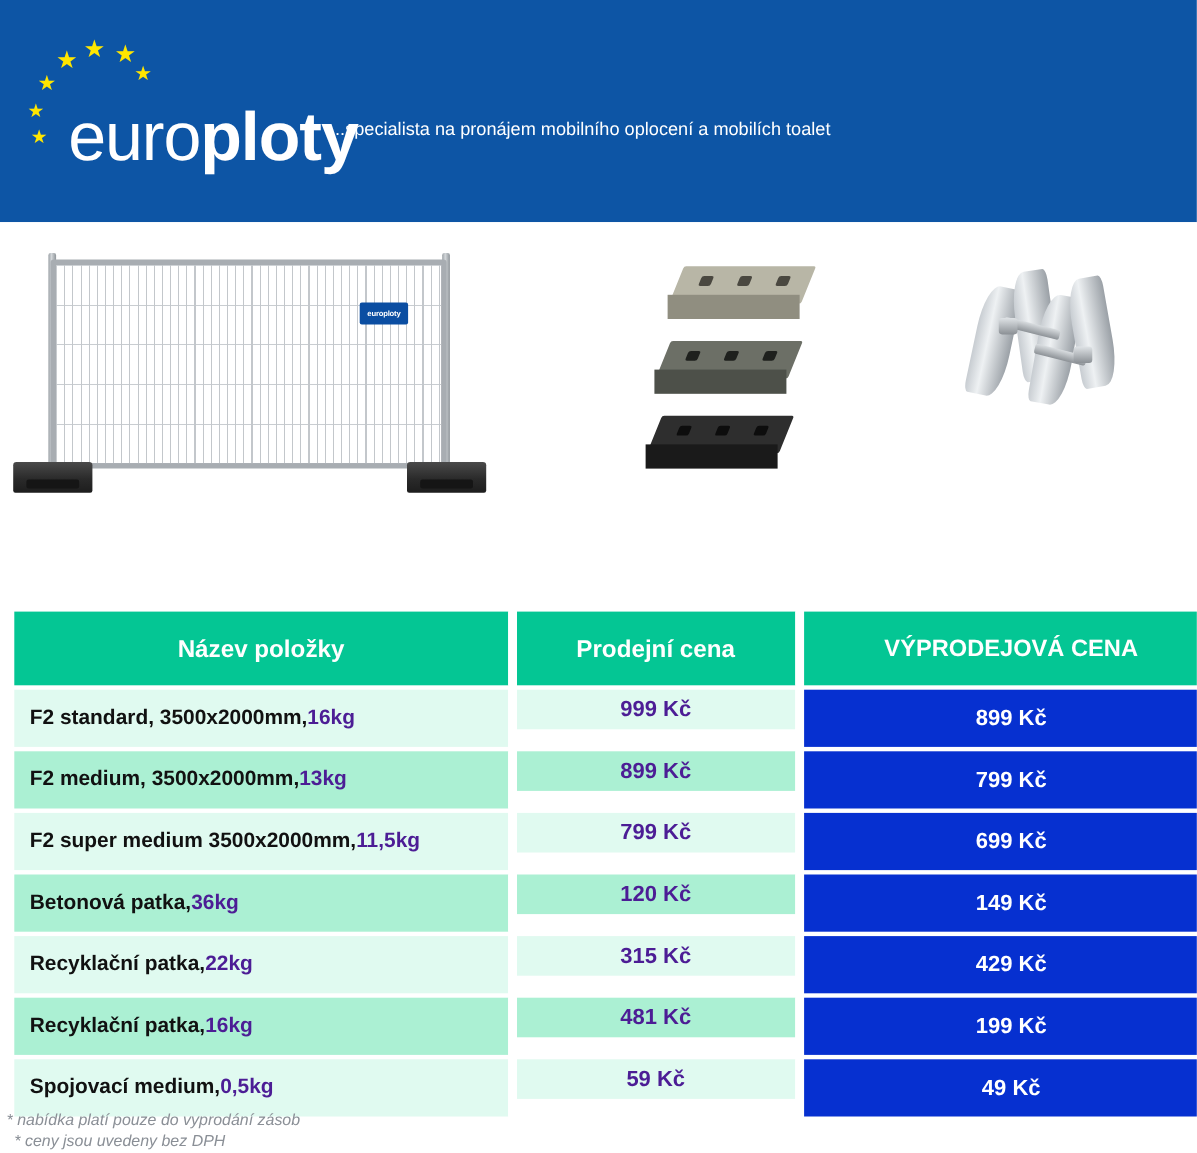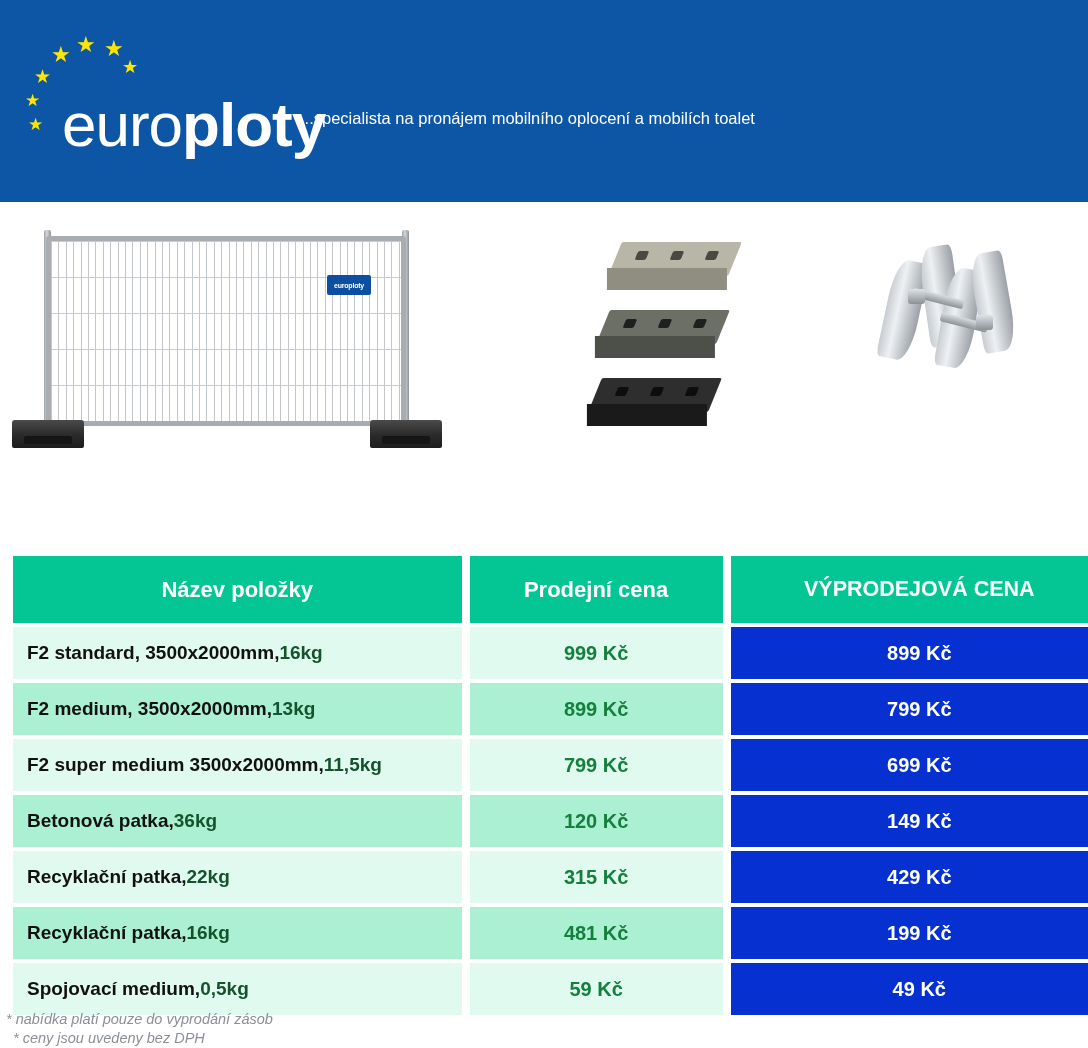--- a/index.html
+++ b/index.html
@@ -148,24 +148,24 @@
     display:flex;align-items:center;justify-content:center;
     font-weight:700;font-size:22px;
   }
   .hdr .c3{font-size:21.5px;}
   .rowgap{height:4px;background:#ffffff;width:1075px;}
 
   .body .c1{
     height:52px;display:flex;align-items:center;
     padding-left:14px;font-weight:700;font-size:19px;color:#111111;
   }
-  .body .c1 .wt{color:#14532d;font-weight:700;}
+  .body .c1 .wt{color:#4c1d95;font-weight:700;}
   .body .c2{
-    height:52px;display:flex;align-items:center;justify-content:center;
-    font-weight:700;font-size:20px;color:#15803d;
+    height:36px;display:flex;align-items:center;justify-content:center;
+    font-weight:700;font-size:20px;color:#4c1d95;
   }
   .body .c3{
     height:52px;display:flex;align-items:center;justify-content:center;
     font-weight:700;font-size:20px;color:#ffffff;background:#0630d0;
   }
   .body.alt-light .c1,.body.alt-light .c2{background:#e0faf0;}
   .body.alt-dark  .c1,.body.alt-dark  .c2{background:#abf0d3;}
 
   
   .notes{

